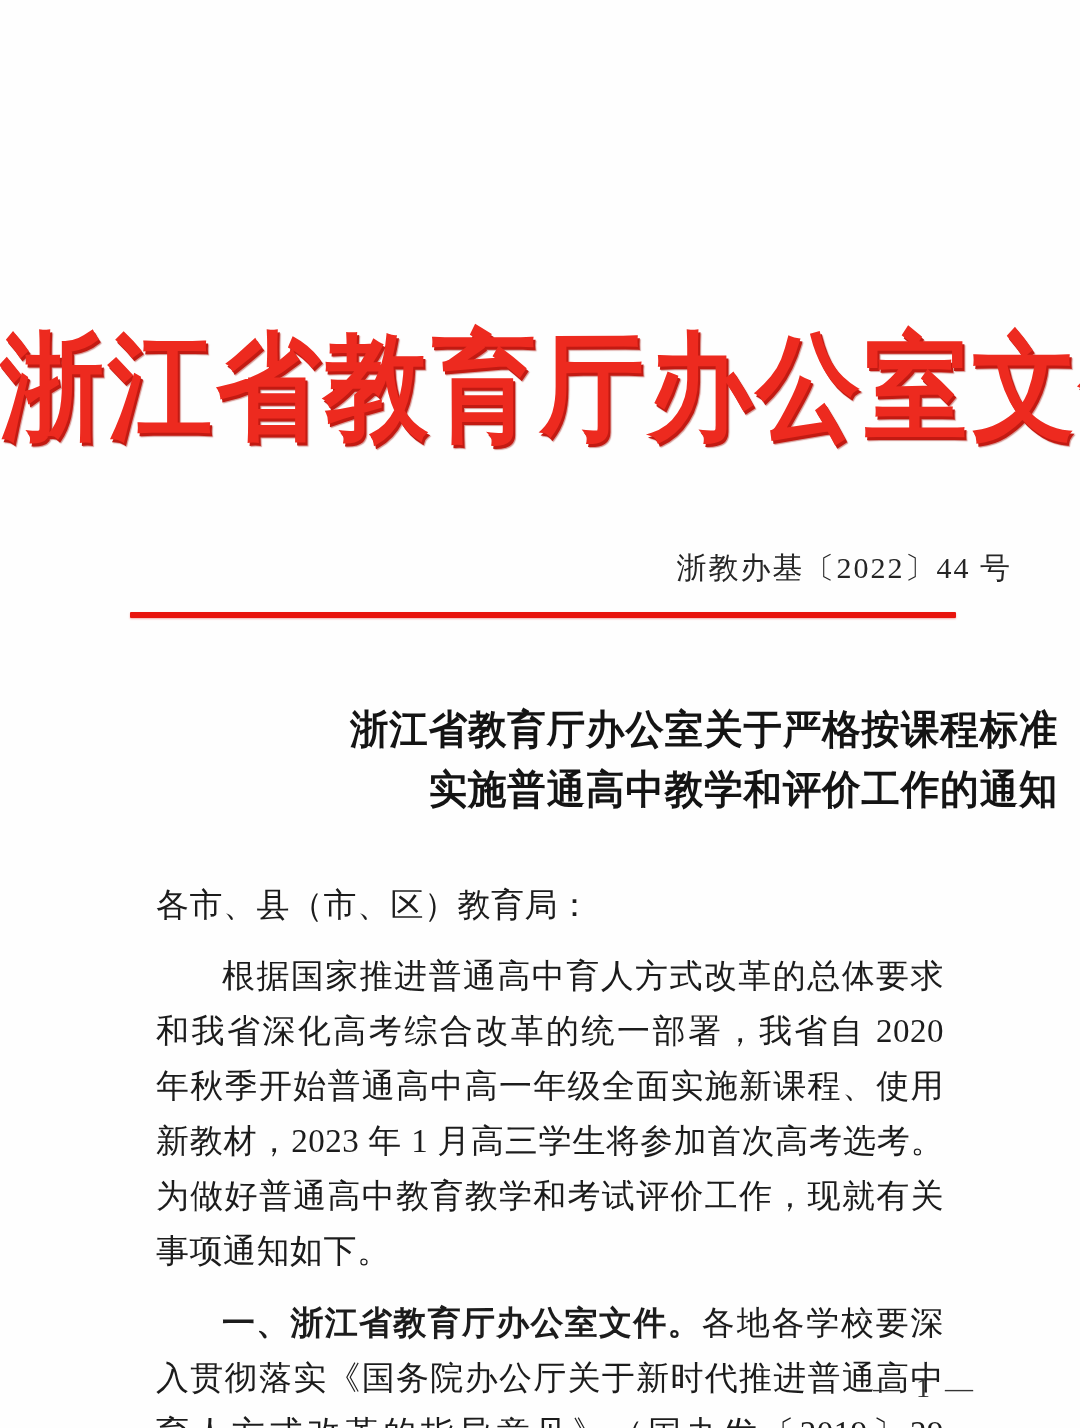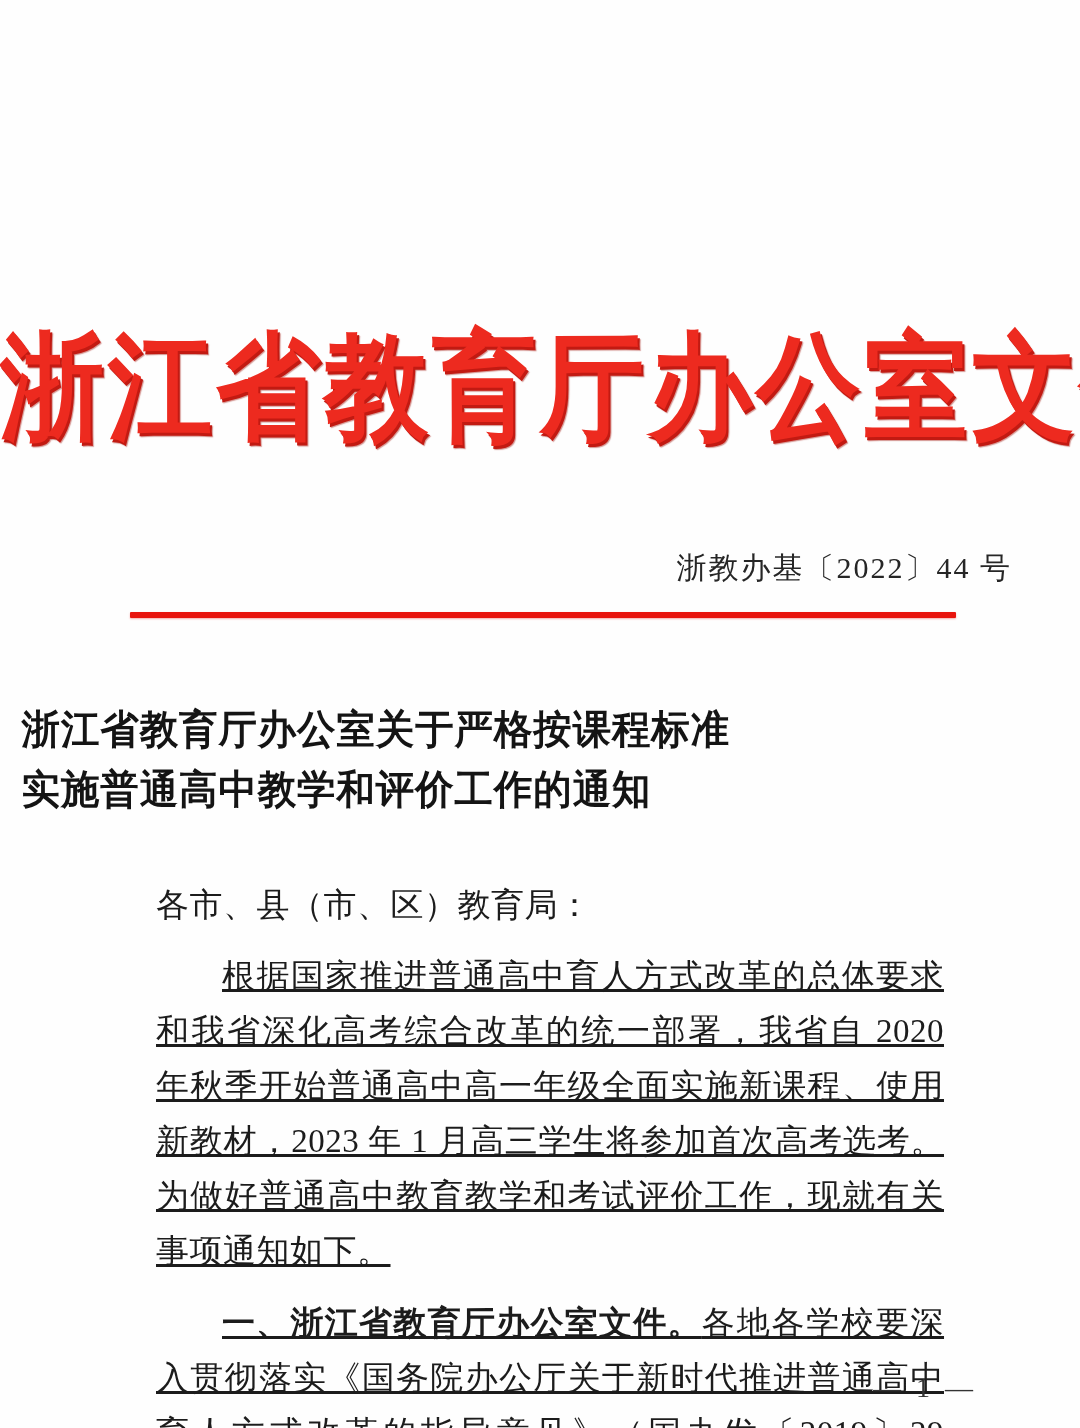--- a/index.html
+++ b/index.html
@@ -70,21 +70,21 @@
     border-radius: 1px;
     box-shadow: 0 1px 2px rgba(232,20,13,0.35);
   }
 
   
   .doc-title {
     position: absolute;
     top: 700px;
     left: 0;
     width: 1080px;
-    text-align: left;
+    text-align: right;
     font-weight: 700;
     font-size: 40px;
     line-height: 60px;
     letter-spacing: 1px;
     color: #141414;
     font-family: "Liberation Serif", "DejaVu Serif", serif;
   }
   .doc-title .tline {
     display: block;
     transform: scaleX(0.96);
@@ -101,21 +101,21 @@
     color: #1c1c1c;
     font-family: "Liberation Serif", "DejaVu Serif", serif;
     letter-spacing: 0.5px;
   }
   .para {
     margin: 16px;
     text-align: justify;
     text-justify: inter-ideograph;
   }
   .para.salutation { text-indent: 0; }
-  .para.indent { text-indent: 2em; text-decoration: underline; }
+  .para.indent { text-indent: 2em; }
   .lead {
     font-weight: 700;
     font-family: "DejaVu Sans", "Liberation Sans", sans-serif;
     letter-spacing: 0;
   }
 
   
   .page-number {
     position: absolute;
     top: 1372px;

